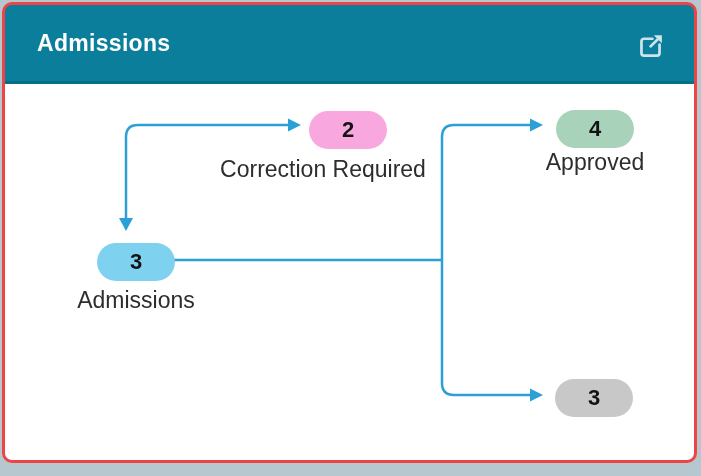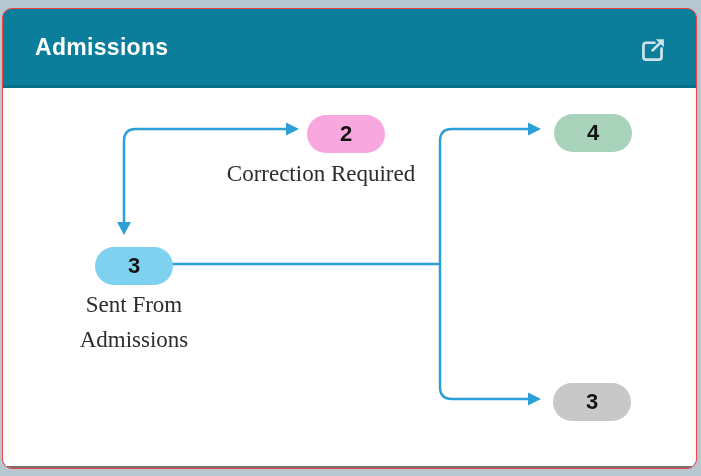--- a/index.html
+++ b/index.html
@@ -11,22 +11,22 @@
   }
   *{box-sizing:border-box;}
   html,body{margin:0;padding:0;}
   body{
     width:701px;height:476px;position:relative;
     background:var(--page-bg);
     font-family:"Liberation Sans","DejaVu Sans",sans-serif;
     overflow:hidden;
   }
   .card{
-    position:absolute;left:2px;top:8px;width:695px;height:461px;
-    background:#737373;border:1px solid #ef4444;border-radius:10px;
+    position:absolute;left:2px;top:2px;width:695px;height:461px;
+    background:#737373;border:3px solid #ef4444;border-radius:10px;
     overflow:hidden;
   }
   .card-header{
     height:79px;background:var(--header-bg);
     border-bottom:3px solid var(--header-edge);
     display:flex;align-items:center;justify-content:space-between;
     padding:0 26px 0 32px;
   }
   .card-title{
     color:#ffffff;font-size:23px;font-weight:bold;letter-spacing:.3px;
@@ -45,21 +45,21 @@
   .pill{
     position:absolute;width:78px;height:38px;border-radius:19px;
     display:flex;align-items:center;justify-content:center;
     font-size:22px;font-weight:bold;color:#131313;
   }
   .node-label{
     position:absolute;transform:translateX(-50%);
     font-size:23px;color:var(--text);text-align:center;
     line-height:35px;white-space:nowrap;
   }
-  .node-label span{display:block;font-family:Liberation Serif, serif;}
+  .node-label span{display:block;}
   .pill-correction{left:304px;top:27px;}
   .label-correction{left:318px;top:68px;}
   .pill-approved{left:551px;top:26px;}
   .label-approved{left:590px;top:61px;}
   .pill-sent{left:92px;top:159px;}
   .label-sent{left:131px;top:199px;}
   .pill-deleted{left:550px;top:295px;}
   .label-deleted{left:589px;top:333px;}
 </style>
 </head>
@@ -93,23 +93,25 @@
       <polygon class="arrowhead" points="538,41 525,34.5 525,47.5"></polygon>
       <polygon class="arrowhead" points="538,311 525,304.5 525,317.5"></polygon>
     </svg>
 
     <div class="pill pill-correction" style="background-color: rgb(249, 168, 223);">2</div>
     <div class="node-label label-correction">
       <span>Correction Required</span>
     </div>
 
     <div class="pill pill-approved" style="background-color: rgb(168, 211, 186);">4</div>
+    <div class="node-label label-approved">
+      <span>Approved</span>
+    </div>
 
     <div class="pill pill-sent" style="background-color: rgb(127, 210, 239);">3</div>
     <div class="node-label label-sent">
-      <span>Sent From</span>
       <span>Admissions</span>
     </div>
 
     <div class="pill pill-deleted" style="background-color: rgb(200, 200, 200);">3</div>
 
   </div>
 </div>
 
 </body></html>

